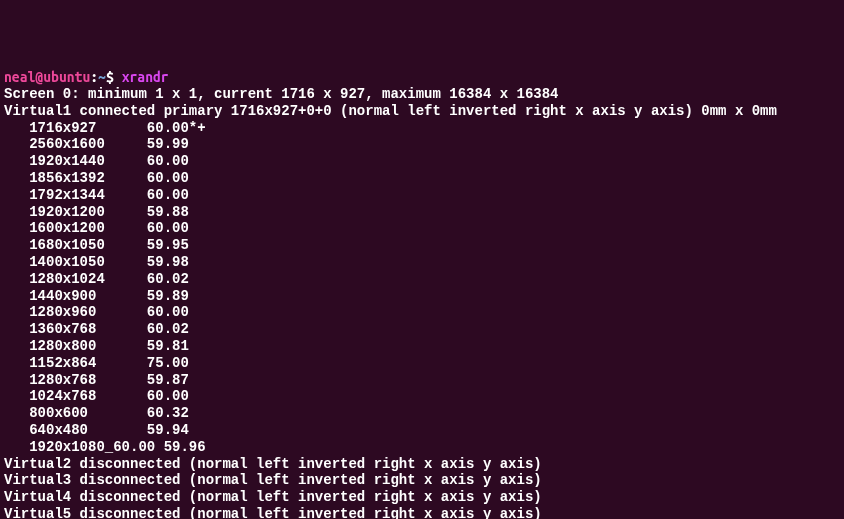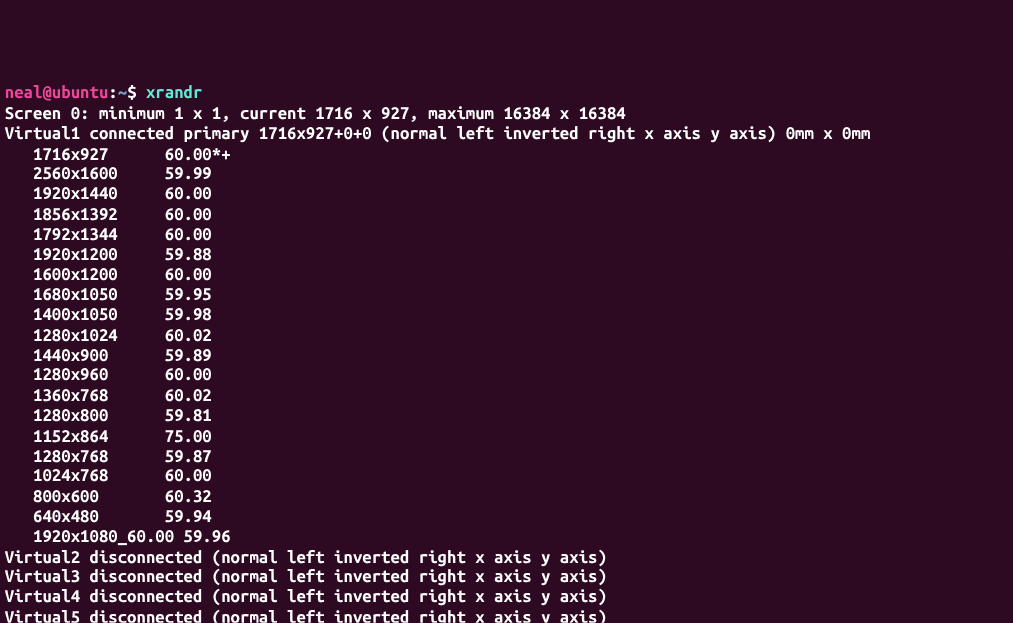--- a/index.html
+++ b/index.html
@@ -28,24 +28,25 @@
       font-weight: bold;
     }
     .prompt-path {
       color: #729fcf;
       font-weight: bold;
     }
     .prompt-dollar {
       color: #ffffff;
     }
     .command-text {
-      color: #5eead4;
+      color: #d946ef;
     }
     .output-line {
       color: #ffffff;
+      font-family: Liberation Mono, monospace;
     }
     .terminal-content {
       font-weight: bold;
     }
   </style>
 </head>
 <body>
 
 
 

